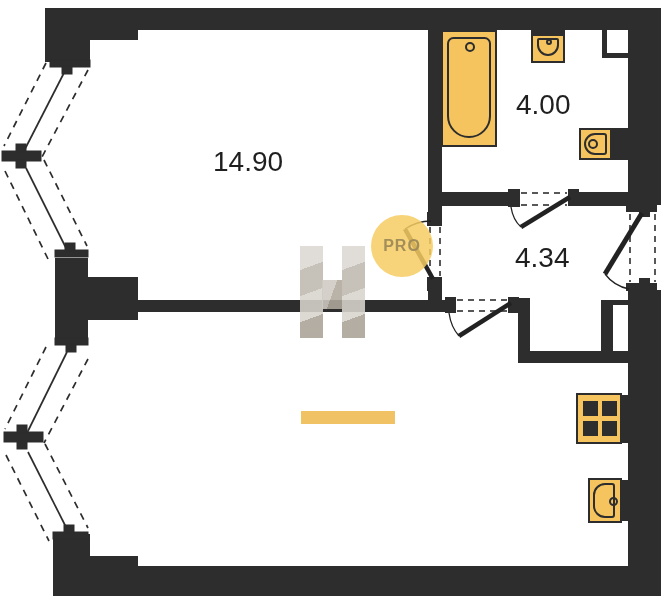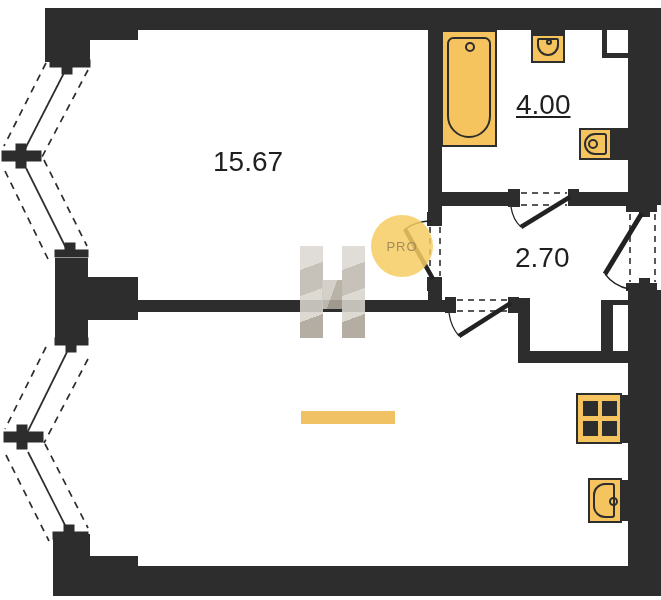--- a/index.html
+++ b/index.html
@@ -14,21 +14,21 @@
   .dot{position:absolute;border:2px solid #2d2d2d;border-radius:50%;box-sizing:border-box;}
   .burner{position:absolute;width:15px;height:15px;background:#2d2d2d;}
   svg.overlay{position:absolute;left:0;top:0;pointer-events:none;}
   
   .wm-bar{position:absolute;opacity:0.88;}
   .wm-left,.wm-right{width:23px;height:92px;
      background:linear-gradient(160deg,#dcd8d2 24%,#bfb9af 24% 50%,#d8d4cd 50% 76%,#aaa296 76%);}
   .wm-mid{width:20px;height:29px;background:linear-gradient(110deg,#cfcac2 50%,#b0a89c 50%);}
   .wm-badge{position:absolute;width:62px;height:62px;border-radius:50%;
      background:rgba(246,205,98,0.85);display:flex;align-items:center;justify-content:center;
-     font-weight:normal;font-size:13px;letter-spacing:1px;color:rgba(158,138,88,0.95);}
+     font-weight:bold;font-size:16px;letter-spacing:1px;color:rgba(158,138,88,0.95);}
 </style>
 </head>
 <body>
 
 <div id="plan">
 
   <div class="wall" style="left:45px;top:8px;width:45px;height:54px;"></div>
   <div class="wall" style="left:90px;top:8px;width:48px;height:32px;"></div>
   <div class="wall" style="left:138px;top:8px;width:523px;height:22px;"></div>
   <div class="wall" style="left:628px;top:30px;width:33px;height:175px;"></div>
@@ -147,23 +147,23 @@
     <div class="burner" style="left:24px;top:6px;"></div>
     <div class="burner" style="left:5px;top:26px;"></div>
     <div class="burner" style="left:24px;top:26px;"></div>
   </div>
 
   <div class="fixture" style="left:588px;top:478px;width:34px;height:45px;">
     <div class="fixture-inner" style="left:3px;top:3px;width:22px;height:35px;border-radius:12px 3px 3px 12px;"></div>
     <div class="dot" style="left:19px;top:17px;width:9px;height:9px;"></div>
   </div>
 
-  <div class="label" style="left:213px;top:148px;">15.67</div>
-  <div class="label" style="left:516px;top:91px;text-decoration:underline;">4.00</div>
-  <div class="label" style="left:515px;top:244px;">2.70</div>
+  <div class="label" style="left:213px;top:148px;">14.90</div>
+  <div class="label" style="left:516px;top:91px;">4.00</div>
+  <div class="label" style="left:515px;top:244px;">4.34</div>
   <div class="accent-bar" style="left:301px;top:411px;width:94px;height:13px;"></div>
 
   <div>
     <div class="wm-bar wm-left" style="left:300px;top:246px;"></div>
     <div class="wm-bar wm-right" style="left:342px;top:246px;"></div>
     <div class="wm-bar wm-mid" style="left:322px;top:280px;"></div>
     <div class="wm-badge" style="left:371px;top:215px;">PRO</div>
   </div>
 
 </div>

